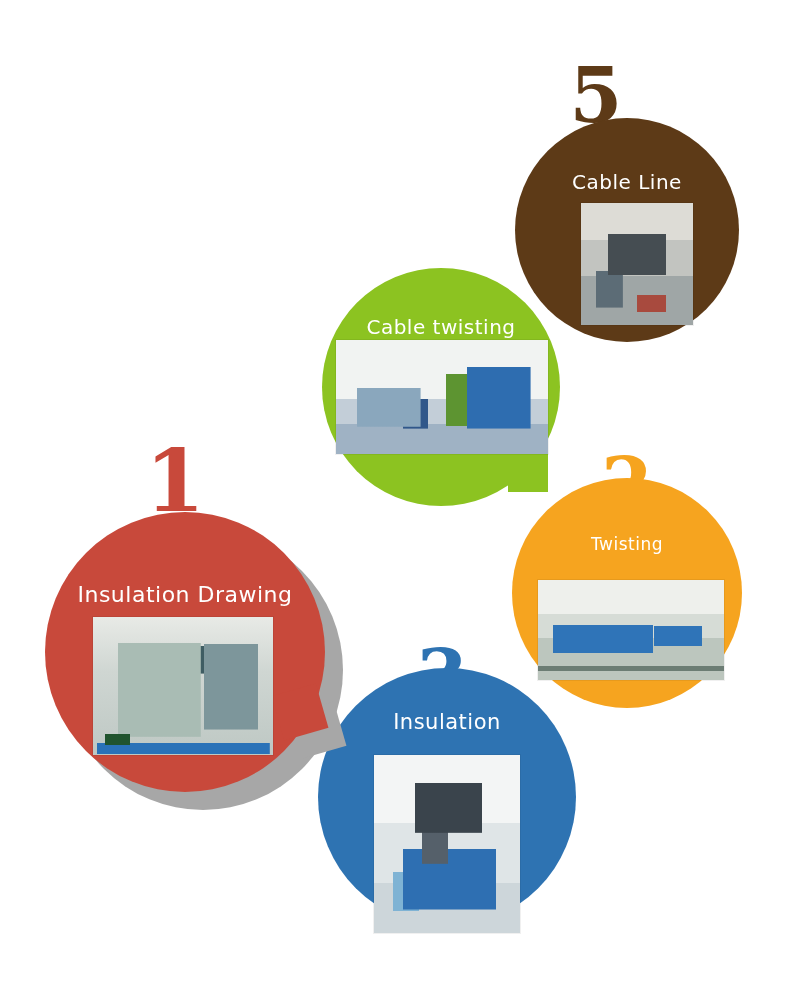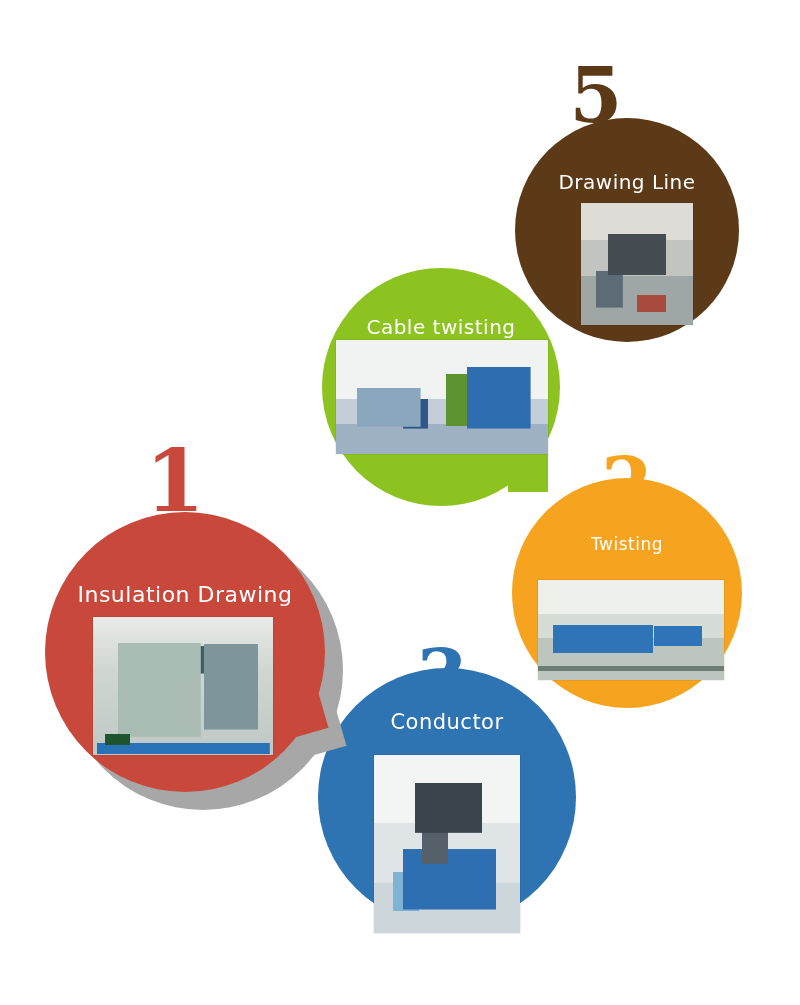--- a/index.html
+++ b/index.html
@@ -107,21 +107,21 @@
   }
 </style>
 </head>
 <body>
 
 <div class="canvas">
 
   <div class="step step-jacket">
     <div class="num" style="color: rgb(93, 58, 23);">5</div>
     <div class="bubble" style="background-color: rgb(93, 58, 23);">
-      <div class="label">Drawing Line</div>
+      <div class="label">Cable Line</div>
       <div class="photo photo-jacket"></div>
     </div>
   </div>
 
   <div class="step step-cable">
     <div class="num" style="color: rgb(140, 195, 33);"></div>
     <div class="bubble" style="background-color: rgb(140, 195, 33);">
       <div class="tail" style="background-color: rgb(140, 195, 33);"></div>
       <div class="label">Cable twisting</div>
       <div class="photo photo-cable"></div>
@@ -132,21 +132,21 @@
     <div class="num" style="color: rgb(246, 164, 31);">2</div>
     <div class="bubble" style="background-color: rgb(246, 164, 31);">
       <div class="label">Twisting</div>
       <div class="photo photo-twisting"></div>
     </div>
   </div>
 
   <div class="step step-insulation">
     <div class="num" style="color: rgb(46, 115, 178);">3</div>
     <div class="bubble" style="background-color: rgb(46, 115, 178);">
-      <div class="label">Conductor</div>
+      <div class="label">Insulation</div>
       <div class="photo photo-insulation"></div>
     </div>
   </div>
 
   <div class="step step-conductor">
     <div class="shadow-wrap">
       <div class="shadow-circle" style="background-color: rgb(167, 167, 167);"></div>
       <div class="shadow-tail" style="background-color: rgb(167, 167, 167);"></div>
     </div>
     <div class="num" style="color: rgb(200, 73, 59);">1</div>

